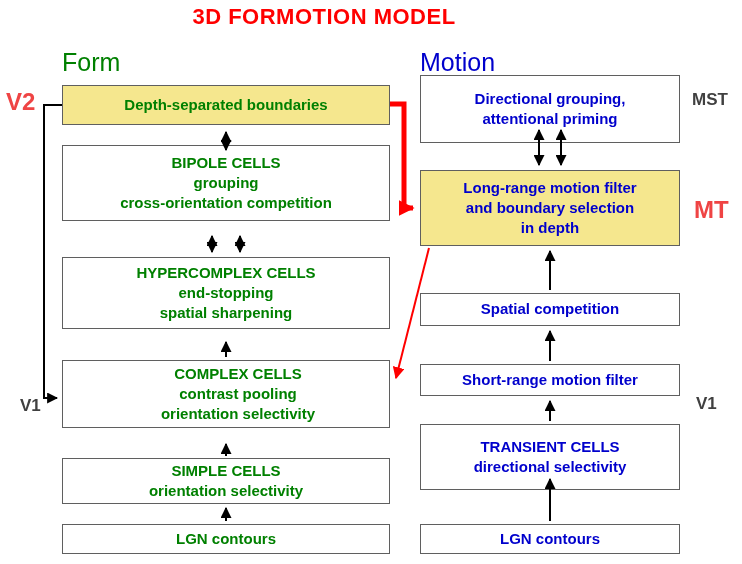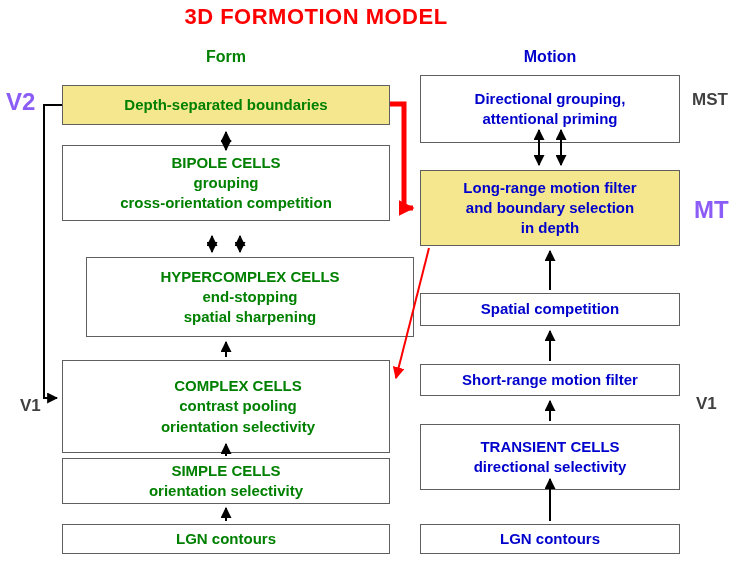--- a/index.html
+++ b/index.html
@@ -1,37 +1,37 @@
 <!DOCTYPE html>
 <html><head>
 <meta charset="utf-8">
 <style>
   html,body{margin:0;padding:0;background:#fff;}
   .canvas{
     position:relative;width:742px;height:564px;background:#ffffff;
     font-family:"Liberation Sans",sans-serif;overflow:hidden;
   }
   .title{
-    position:absolute;top:4px;left:0;width:632px;text-align:center;
+    position:absolute;top:4px;left:8px;width:632px;text-align:center;
     font-size:22px;font-weight:bold;color:#ff0000;letter-spacing:.5px;
   }
-  .hdr{position:absolute;font-size:16px;font-weight:bold;text-align:center;}
+  .hdr{position:absolute;font-size:25px;font-weight:normal;}
   .hdr.form{left:62px;width:328px;top:48px;color:#008000;}
   .hdr.motion{left:420px;width:260px;top:48px;color:#0000cc;}
   .box{
     position:absolute;border:1.5px solid #5f5f5f;background:#ffffff;
     display:flex;flex-direction:column;align-items:center;justify-content:center;
     text-align:center;font-weight:bold;font-size:15px;line-height:1.35;
     box-sizing:border-box;padding:2px 4px;
   }
   .box.fcol{left:62px;width:328px;color:#008000;}
   .box.mcol{left:420px;width:260px;color:#0000cc;}
   .box.hl{background:#f5e78e;}
   .side{position:absolute;font-weight:bold;}
-  .side.red{color:#8b5cf6;font-size:24px;}
+  .side.red{color:#ef4444;font-size:24px;}
   .side.blk{color:#404040;font-size:17px;}
   svg.arrows{position:absolute;left:0;top:0;pointer-events:none;}
 </style>
 </head>
 <body>
 
 <div class="canvas">
 
   <div class="title">3D FORMOTION MODEL</div>
 
@@ -45,26 +45,26 @@
   <div class="side blk" style="left:696px;top:394px;">V1</div>
 
   <div class="box fcol hl" style="top:85px;height:40px;">
     <div>Depth-separated boundaries</div>
   </div>
   <div class="box fcol" style="top:145px;height:76px;">
     <div>BIPOLE CELLS</div>
     <div>grouping</div>
     <div>cross-orientation competition</div>
   </div>
-  <div class="box fcol" style="top:257px;height:80px;margin-left:24px;">
+  <div class="box fcol" style="top:257px;height:72px;">
     <div>HYPERCOMPLEX CELLS</div>
     <div>end-stopping</div>
     <div>spatial sharpening</div>
   </div>
-  <div class="box fcol" style="top:360px;height:93px;padding-left:28px;">
+  <div class="box fcol" style="top:360px;height:68px;padding-left:28px;">
     <div>COMPLEX CELLS</div>
     <div>contrast pooling</div>
     <div>orientation selectivity</div>
   </div>
   <div class="box fcol" style="top:458px;height:46px;">
     <div>SIMPLE CELLS</div>
     <div>orientation selectivity</div>
   </div>
   <div class="box fcol" style="top:524px;height:30px;">
     <div>LGN contours</div>

